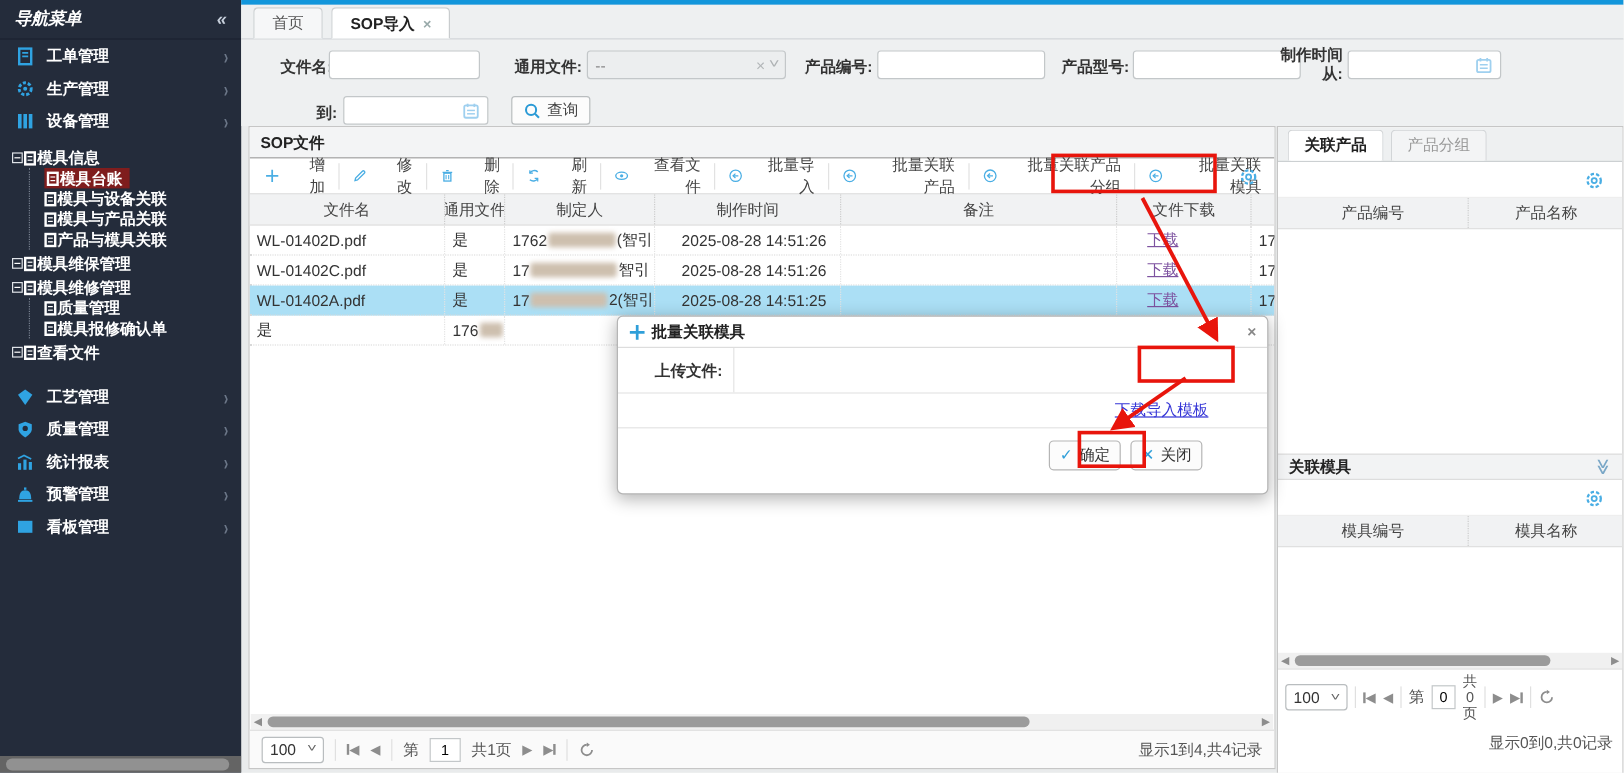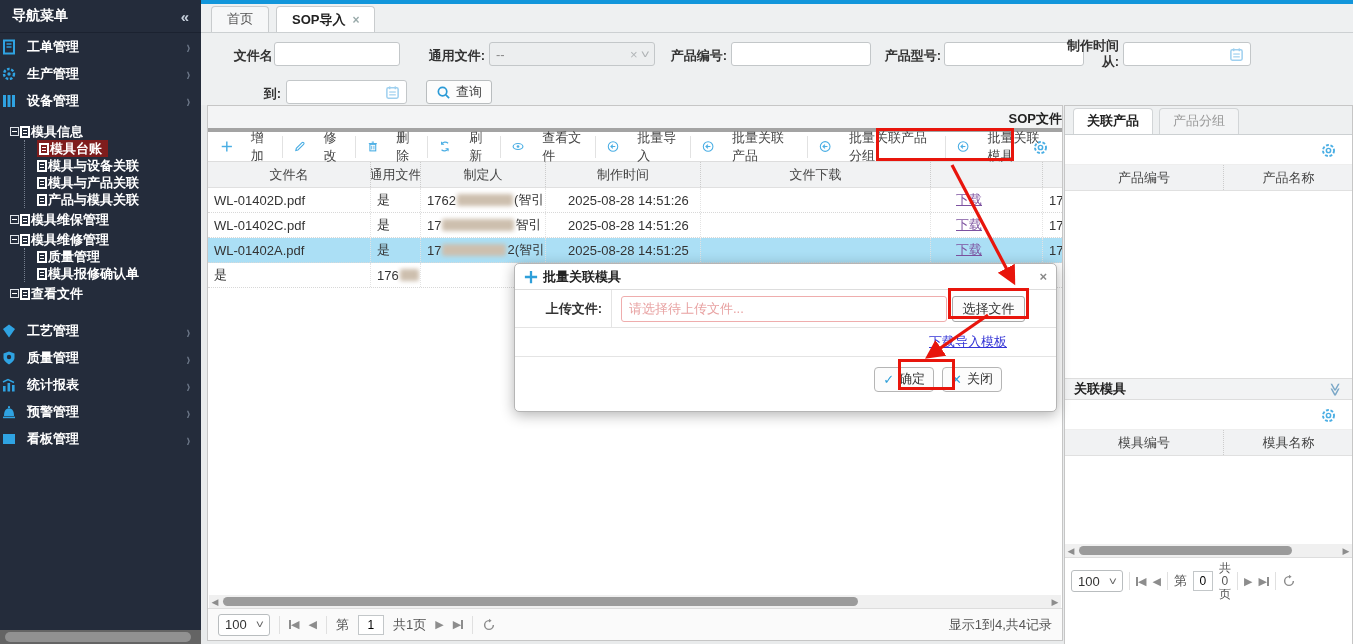--- a/index.html
+++ b/index.html
@@ -2,23 +2,23 @@
 <html><head>
 <meta charset="utf-8">
 <style>
   * { box-sizing:border-box; margin:0; padding:0; }
   html,body { width:1353px; height:644px; overflow:hidden; }
   body { font-family:"Liberation Sans","DejaVu Sans",sans-serif; font-size:13px; color:#333;
          background:#e9ebec; position:relative; }
 
   
   .sidebar { position:absolute; left:0; top:0; width:201px; height:644px; background:#242c3b; color:#fff; overflow:hidden; }
-  .sb-head { height:33px; display:flex; align-items:center; padding:0 12px; font-weight:bold; font-size:14px; border-bottom:1px solid #1b2230; }
+  .sb-head { height:33px; display:flex; align-items:center; padding:0 12px; font-weight:bold; font-size:14px; border-bottom:1px solid #1b2230;font-style:italic; }
   .sb-head .collapse { margin-left:auto; color:#c7d0dc; font-size:15px; cursor:pointer; }
-  .menu-item { height:27px; display:flex; align-items:center; gap:10px; padding-left:1px; font-weight:bold; font-size:13px; cursor:pointer; }
+  .menu-item { height:27px; display:flex; align-items:center; gap:10px; padding-left:13px; font-weight:bold; font-size:13px; cursor:pointer; }
   .menu-item .chev { margin-left:auto; margin-right:10px; color:#6b7687; font-size:14px; transform:scale(.8,1.3); }
   .menu-item.active { background:#1095db; }
   .menu-item.active .chev { color:#cfeafb; transform:rotate(90deg) scale(.8,1.3); }
   .micon { width:16px; height:16px; flex:none; color:#2fa3e2; }
   .menu-item.active .micon { color:#eaf6fd; }
 
   .tree { padding:9px 0 4px 10px; }
   .tgroup { margin-bottom:3px; }
   .trow { display:flex; align-items:center; gap:1px; height:17px; width:max-content; padding:0 6px 0 0; cursor:pointer; }
   .tlabel { font-weight:bold; font-size:13px; white-space:nowrap; }
@@ -46,23 +46,23 @@
   .fselect { position:absolute; height:24px; border:1px solid #c3c7c9; border-radius:3px; background:#eceeef; color:#888;
              display:flex; align-items:center; padding:0 6px; gap:4px; cursor:pointer; }
   .fselect .sx { margin-left:auto; color:#b2b6b8; font-size:13px; }
   .fselect .sv { color:#aeb2b4; font-size:11px; transform:scale(1.4,1); }
   .dateinput { display:flex; align-items:center; }
   .dateinput .cal { margin-left:auto; }
   .btn-query { position:absolute; height:24px; border:1px solid #b9bdbf; border-radius:3px; background:#fcfcfc; display:flex; align-items:center; gap:5px; padding:0 9px; cursor:pointer; color:#444; }
 
   
   .sop-panel { position:absolute; left:207px; top:105px; width:856px; height:536px; background:#fff; border:1px solid #c6c6c6; overflow:hidden; }
-  .panel-title { height:26px; line-height:25px; background:#f3f4f5; border-bottom:4px solid #a3a3a3; font-weight:bold; padding-left:9px; color:#222;text-align:right; }
+  .panel-title { height:26px; line-height:25px; background:#f3f4f5; border-bottom:1px solid #a3a3a3; font-weight:bold; padding-left:9px; color:#222; }
   .toolbar { height:30px; border-bottom:1px solid #ddd; display:flex; align-items:center; padding-left:2px; position:relative; }
-  .tbtn { display:flex; align-items:center; gap:18px; padding:0 11px; height:22px; color:#444; cursor:pointer; border-right:1px solid #e2e2e2; }
+  .tbtn { display:flex; align-items:center; gap:18px; padding:0 11px; height:22px; color:#444; cursor:pointer; border-right:1px solid #e2e2e2;text-align:right; }
   .tbtn:last-of-type { border-right:none; }
   .tbtn .ic { color:#4aaee4; width:15px; height:15px; }
   .tb-gear { position:absolute; right:13px; top:7px; cursor:pointer; }
 
   .grid-head, .grid-row { display:grid; grid-template-columns:163px 50px 125px 155px 230px 112px 60px; }
   .grid-head { height:26px; background:#f1f2f3; border-bottom:1px solid #e0e0e0; color:#444; }
   .grid-head > div { display:flex; align-items:center; justify-content:center; border-right:1px dotted #ccc; overflow:hidden; white-space:nowrap; }
   .grid-row { height:25px; border-bottom:1px dotted #d8d8d8; }
   .grid-row > div { display:flex; align-items:center; padding-left:6px; border-right:1px dotted #e3e3e3; overflow:hidden; white-space:nowrap; }
   .grid-row .c-time { padding-left:22px; }
@@ -402,20 +402,21 @@
         <circle cx="8" cy="8" r="5.2" fill="none" stroke="#4aaee4" stroke-width="1.8" stroke-dasharray="2.7 1.6"></circle>
         <circle cx="8" cy="8" r="2" fill="none" stroke="#4aaee4" stroke-width="1.4"></circle>
       </svg>
   </div>
 
   <div class="grid-head">
     <div>文件名</div>
     <div>通用文件</div>
     <div>制定人</div>
     <div>制作时间</div>
+    <div>备注</div>
     <div>文件下载</div>
     <div></div>
   </div>
 
   <div class="grid-row">
     <div>WL-01402D.pdf</div>
     <div>是</div>
     <div>
         <span>1762</span>
         <span class="blurseg" style="width:56px"></span>
@@ -554,37 +555,34 @@
     </span>
     <div class="psep"></div>
     <span class="pnav">▶</span>
     <span class="pnav">▶<span class="bar"></span></span>
     <div class="psep"></div>
     <svg width="14" height="14" viewBox="0 0 16 16">
         <path d="M13 8 A5 5 0 1 1 8 3" fill="none" stroke="#8d8d8d" stroke-width="1.7"></path>
         <polyline points="8,0.8 8,5.2 11,3" fill="#8d8d8d"></polyline>
       </svg>
   </div>
+  <div class="rinfo">显示0到0,共0记录</div>
 </div>
 
 <div class="modal">
   <div class="m-head">
     <svg width="14" height="14" viewBox="0 0 16 16">
         <line x1="8" y1="1" x2="8" y2="15" stroke="#2f9fd9" stroke-width="2.6"></line>
         <line x1="1" y1="8" x2="15" y2="8" stroke="#2f9fd9" stroke-width="2.6"></line>
       </svg>
     <span class="m-title">批量关联模具</span>
     <span class="m-close">×</span>
   </div>
   <div class="m-row">
     <div class="m-label">上传文件:</div>
-    <div class="m-field">
-      <input class="upload-input" placeholder="请选择待上传文件..." style="">
-      <button class="btn-choose">选择文件</button>
-    </div>
   </div>
   <div class="m-linkrow">
     <a class="tpl">下载导入模板</a>
   </div>
   <div class="m-foot">
     <div class="m-btn">
       <span class="bic">✓</span>
       <span>确定</span>
     </div>
     <div class="m-btn">

